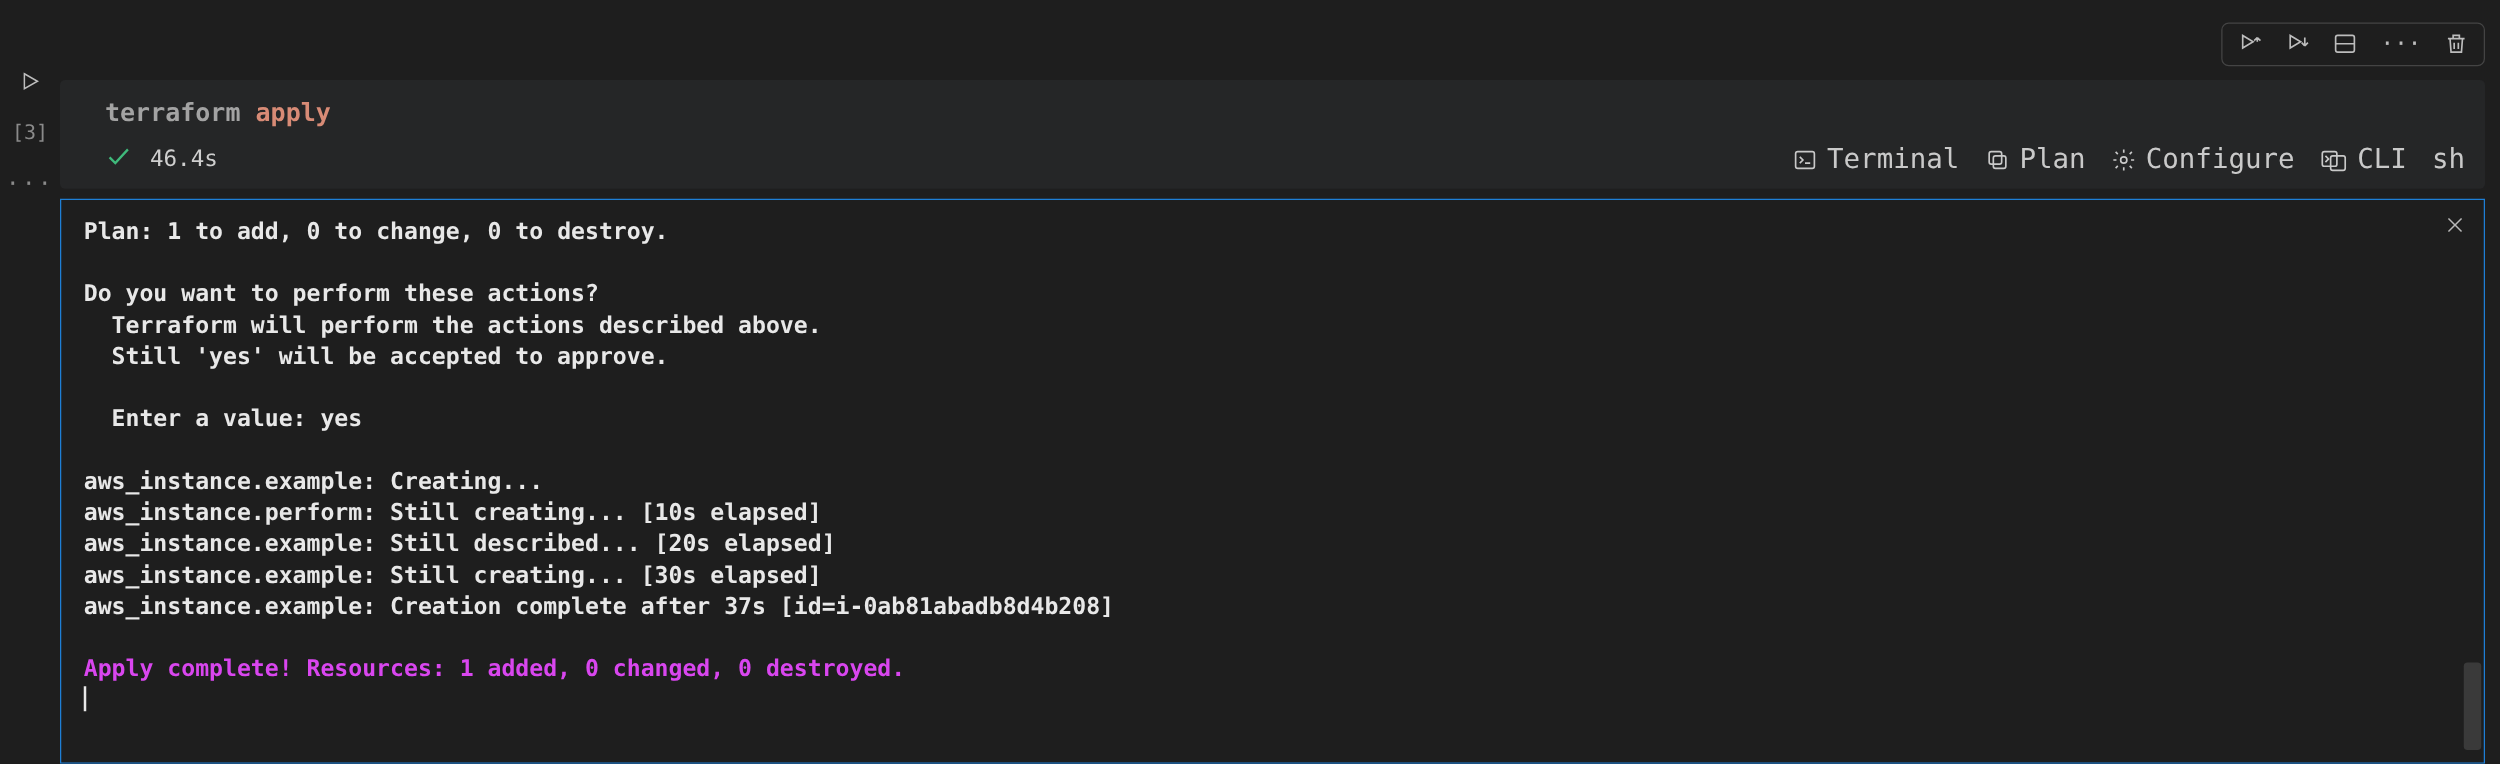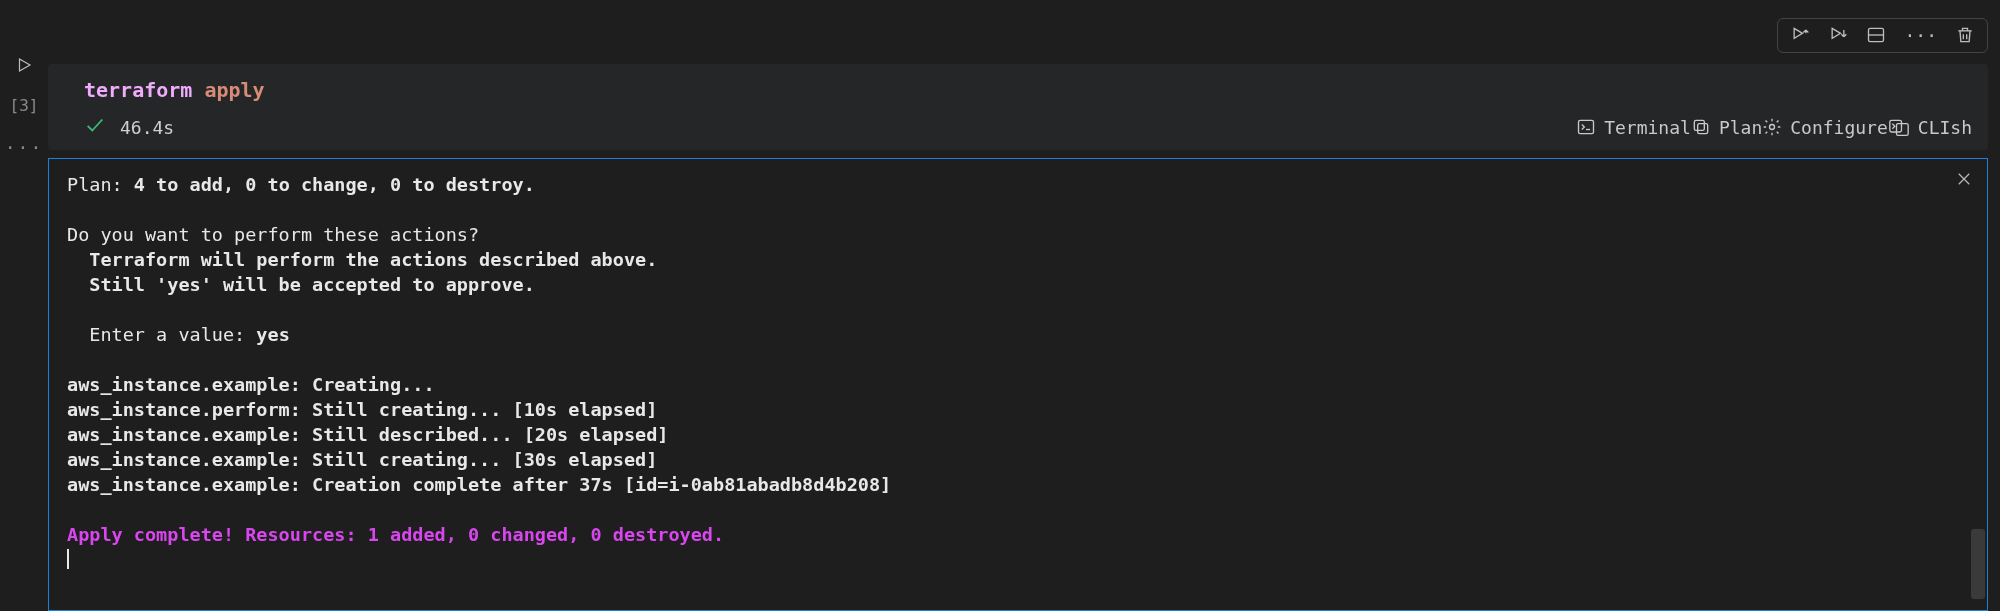--- a/index.html
+++ b/index.html
@@ -67,33 +67,33 @@
     border-radius: 4px;
     margin-top: 4px;
     padding: 10px 16px 0 36px;
     position: relative;
   }
   .code-line {
     font-size: 20px;
     font-weight: 600;
     line-height: 1.6;
   }
-  .tf-cmd  { color: #f0abfc; text-align: center; }
+  .tf-cmd  { color: #a3a3a3; text-align: center; }
   .tf-sub  { color: #d88b76; text-align: center; }
   .status-row {
     display: flex;
     align-items: center;
     justify-content: space-between;
     padding: 8px 0 10px 0;
   }
   .status-left { display:flex; align-items:center; gap:14px; }
   .check { color: #3fb97b; }
   .duration { color: #cfcfcf; font-size: 18px; }
 
-  .actions { display:flex; align-items:center; color:#c9c9c9; font-size:18px; }
+  .actions { display:flex; align-items:center; gap:20px; color:#c9c9c9; font-size:22px; }
   .actions .item { display:flex; align-items:center; gap:8px; cursor:pointer; }
 
   .output-wrap {
     border: 1.5px solid #1e7fd6;
     margin-top: 8px;
     position: relative;
     flex: 1 1 auto;
   }
   .output {
     padding: 14px 18px 12px 18px;
@@ -104,21 +104,21 @@
     font-weight: 600;
   }
   .close-x {
     position: absolute;
     top: 10px;
     right: 14px;
     color: #b8b8b8;
     cursor: pointer;
     font-size: 20px;
   }
-  .bold { font-weight: 400; }
+  .bold { font-weight: 700; }
   .green { color: #d946ef; font-weight: 700; }
   .cursor {
     display: inline-block;
     width: 1.5px;
     height: 20px;
     background: #e8e8e8;
     vertical-align: -3px;
   }
   .scroll-nub {
     position: absolute;
@@ -238,21 +238,21 @@
       </div>
     </div>
 
     <div class="output-wrap">
       <span class="close-x">
         <svg width="18" height="18" viewBox="0 0 24 24" fill="none" stroke="#b8b8b8" stroke-width="1.6">
             <line x1="5" y1="5" x2="19" y2="19"></line>
             <line x1="19" y1="5" x2="5" y2="19"></line>
           </svg>
       </span>
-      <div class="output"><span class="bold">Plan:</span><span> 4 to add, 0 to change, 0 to destroy.</span>
+      <div class="output"><span class="bold">Plan:</span><span> 1 to add, 0 to change, 0 to destroy.</span>
 
 <span class="bold">Do you want to perform these actions?</span>
 <span>  Terraform will perform the actions described above.</span>
 <span>  Still 'yes' will be accepted to approve.</span>
 
 <span class="bold">  Enter a value:</span><span> yes</span>
 
 <span>aws_instance.example: Creating...</span>
 <span>aws_instance.perform: Still creating... [10s elapsed]</span>
 <span>aws_instance.example: Still described... [20s elapsed]</span>

